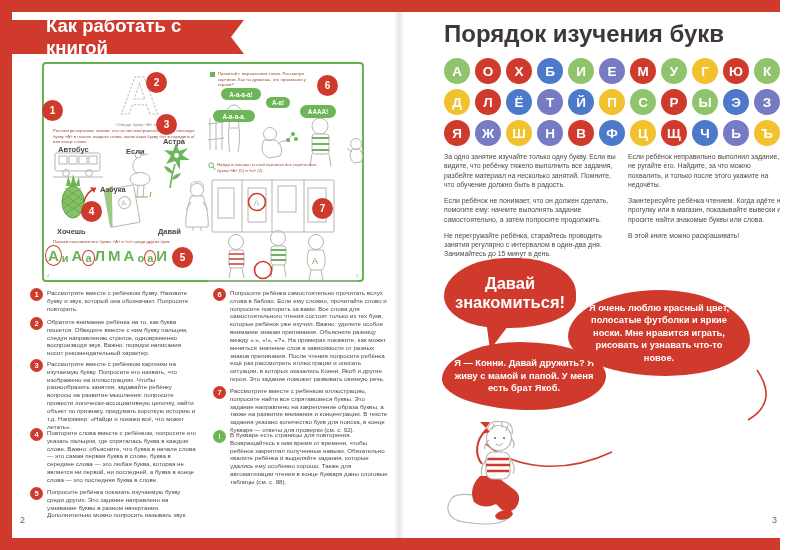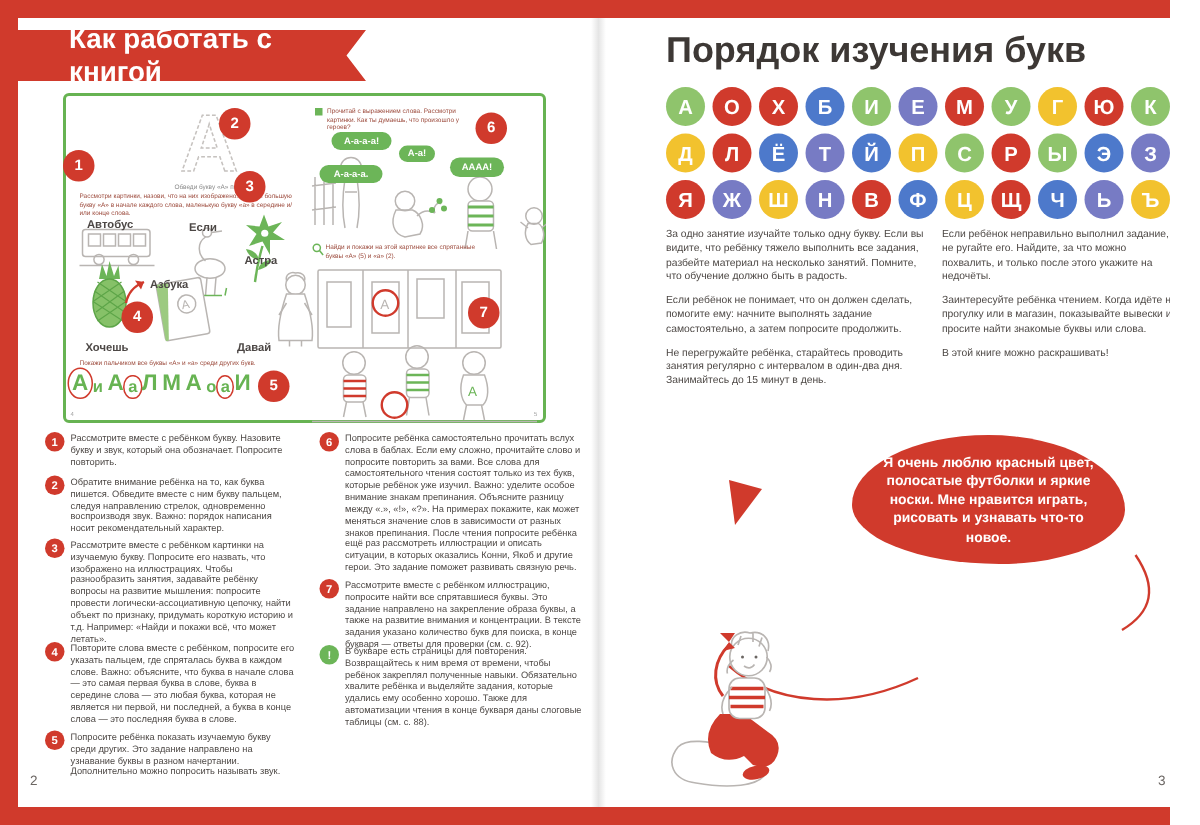--- a/index.html
+++ b/index.html
@@ -156,21 +156,21 @@
         <line x1="0" y1="103" x2="150" y2="103"></line>
       </g>
     </g>
   </svg>
 
   <div class="minicap" style="left:116px;top:122px;width:60px;">Обведи букву «А» пальчиком.</div>
   <div class="minitask" style="left:53px;top:128px;width:146px;">Рассмотри картинки, назови, что на них изображено. Покажи большую букву «А» в начале каждого слова, маленькую букву «а» в середине и/или конце слова.</div>
 
   <span class="wlabel" style="left:58px;top:145px;">Автобус</span>
   <span class="wlabel" style="left:126px;top:147px;">Если</span>
-  <span class="wlabel" style="left:163px;top:137px;margin-top:32px;">Астра</span>
+  <span class="wlabel" style="left:163px;top:137px;">Астра</span>
   <span class="wlabel" style="left:57px;top:227px;">Хочешь</span>
   <span class="wlabel" style="left:100px;top:185px;">Азбука</span>
   <span class="wlabel" style="left:158px;top:227px;">Давай</span>
 
   <div class="minitask" style="left:53px;top:239px;width:140px;">Покажи пальчиком все буквы «А» и «а» среди других букв.</div>
   <div class="lrow" id="mini-letter-row">
       <span class="ring" style="font-size: 15px;">А</span>
       <span style="font-size: 11px;">и</span>
       <span style="font-size: 15px;">А</span>
       <span class="ring" style="font-size: 11px;">а</span>
@@ -295,20 +295,24 @@
     <p>В этой книге можно раскрашивать!</p>
   </div>
 
   <svg class="abs" style="left:0;top:0;pointer-events:none;" width="800" height="550" viewBox="0 0 800 550">
     <path d="M486 320 L508 326 L490 350 Z" fill="#d03a2c"></path>
     <path d="M590 322 L614 308 L610 338 Z" fill="#d03a2c"></path>
     <path d="M757 370 C772 392 768 408 748 420" fill="none" stroke="#d03a2c" stroke-width="1.6"></path>
     <path d="M612 452 C565 474 516 470 486 444" fill="none" stroke="#d03a2c" stroke-width="1.6"></path>
   </svg>
 
+  <div class="bub" style="left:444px;top:258px;width:132px;height:70px;font-size:16.5px;line-height:1.15;
+       border-radius:52% 48% 55% 45% / 60% 55% 45% 50%;padding:4px 10px;">Давай знакомиться!</div>
+  <div class="bub" style="left:442px;top:342px;width:164px;height:68px;font-size:9.3px;line-height:1.35;
+       border-radius:48% 52% 45% 55% / 55% 50% 50% 45%;padding:6px 12px;">Я — Конни. Давай дружить? Я живу с мамой и папой. У меня есть брат Якоб.</div>
   <div class="bub" style="left:568px;top:290px;width:182px;height:86px;font-size:9.3px;line-height:1.35;
        border-radius:50% 50% 46% 54% / 54% 58% 42% 46%;padding:8px 14px;">Я очень люблю красный цвет, полосатые футболки и яркие носки. Мне нравится играть, рисовать и узнавать что-то новое.</div>
 
   <svg class="abs" style="left:442px;top:418px;" width="112" height="114" viewBox="0 0 112 114">
     <g stroke="#b9b5b2" stroke-width="1.1" fill="none">
       <path d="M10 80 C2 90 6 102 22 104 C44 108 64 106 68 98 C72 90 60 82 46 80 C30 76 16 74 10 80 Z" fill="#ffffff"></path>
       <path d="M38 58 Q26 70 32 84 Q42 92 54 86 L60 92 Q72 96 76 86 Q80 76 70 70 L54 58 Z" fill="#d03a2c" stroke="none"></path>
       <ellipse cx="62" cy="97" rx="9" ry="4.5" fill="#d03a2c" stroke="none" transform="rotate(-12 62 97)"></ellipse>
       <rect x="44" y="34" width="24" height="27" rx="7" fill="#ffffff"></rect>
       <path d="M45 41 L67 41 M44 47 L68 47 M45 53 L67 53" stroke="#d03a2c" stroke-width="2.4"></path>

